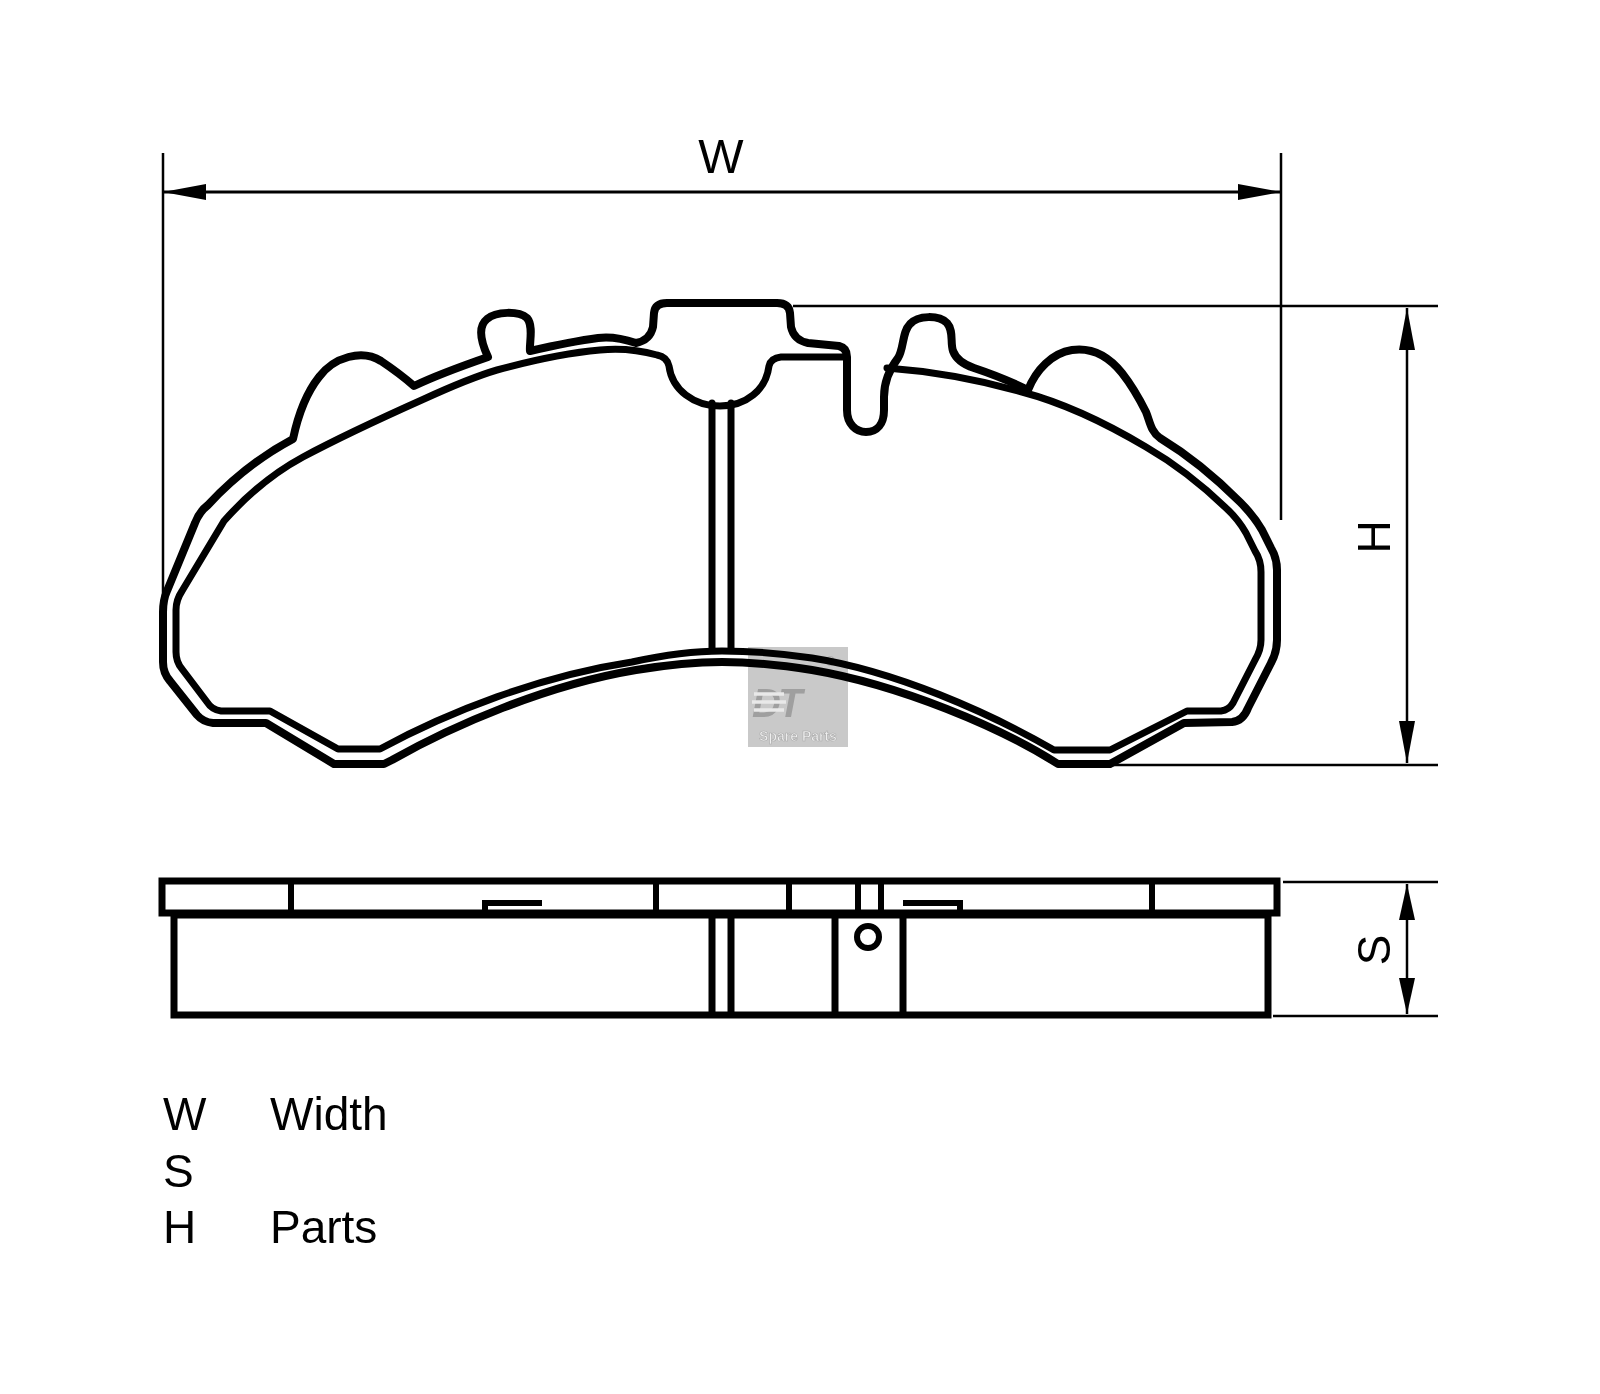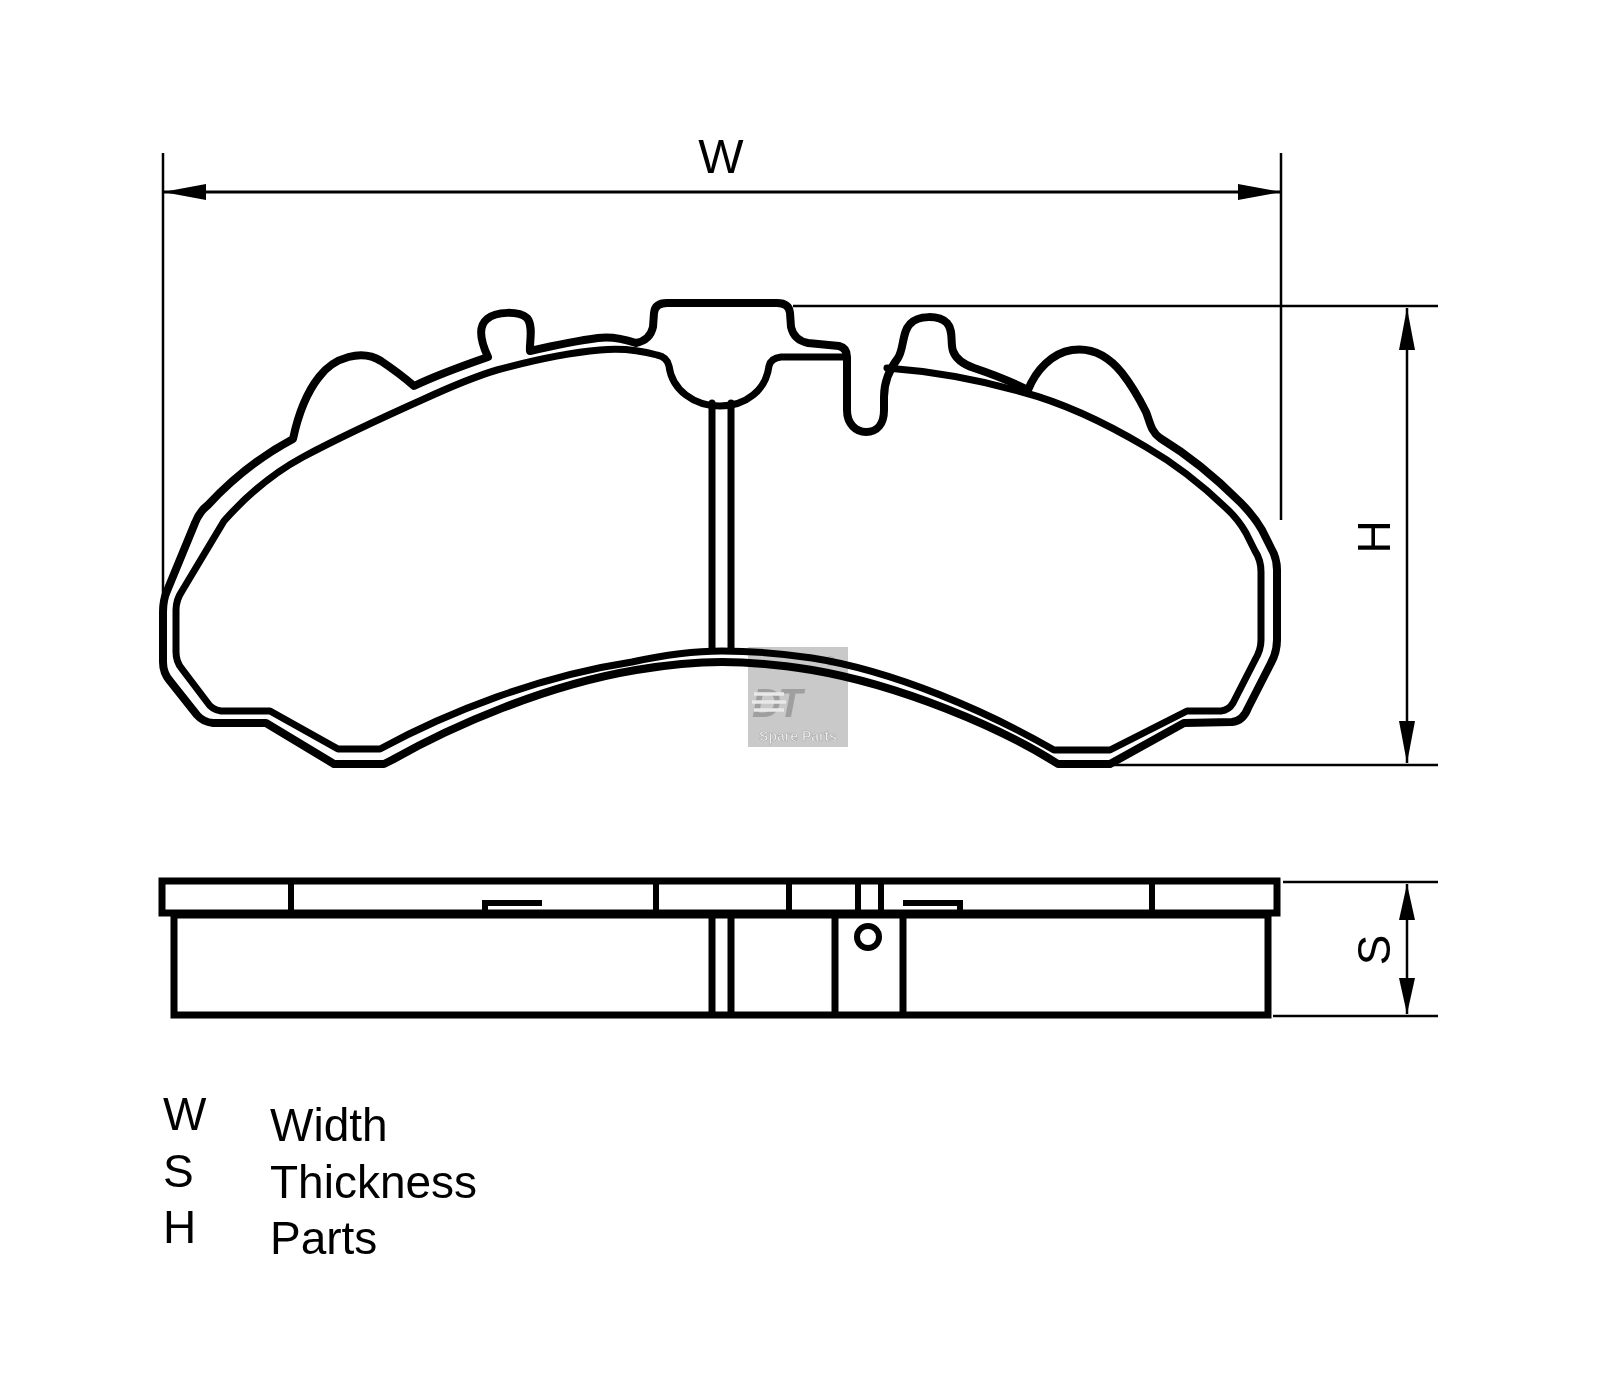--- a/index.html
+++ b/index.html
@@ -5,21 +5,21 @@
   html,body{margin:0;padding:0;background:#ffffff;}
   .stage{
     position:relative;width:1600px;height:1394px;background:#ffffff;
     font-family:"Liberation Sans", sans-serif;overflow:hidden;
   }
   .stage svg{position:absolute;left:0;top:0;}
   .dim-text{font-family:"Liberation Sans", sans-serif;fill:#000;}
   .legend{position:absolute;left:163px;top:0;width:600px;}
   .legend-row{position:absolute;left:0;display:flex;font-size:46px;color:#000;line-height:47px;}
   .legend-symbol{display:inline-block;width:107px;}
-  .legend-label{display:inline-block;margin-top:11px;}
+  .legend-label{display:inline-block;}
   .row-0{top:1091px;}
   .row-1{top:1148px;}
   .row-2{top:1204px;}
   .wm-tagline{font-family:"Liberation Sans", sans-serif;font-weight:bold;}
 </style>
 </head>
 <body>
 
 <div class="stage">
 
@@ -167,21 +167,20 @@
     </g>
   </svg>
 
   <div class="legend">
     <div class="legend-row row-0">
       <span class="legend-symbol">W</span>
       <span class="legend-label">Width</span>
     </div>
     <div class="legend-row row-1">
       <span class="legend-symbol">S</span>
-      <span class="legend-label">Thickness</span>
     </div>
     <div class="legend-row row-2">
       <span class="legend-symbol">H</span>
       <span class="legend-label">Parts</span>
     </div>
   </div>
 
 </div>
 
 </body></html>

